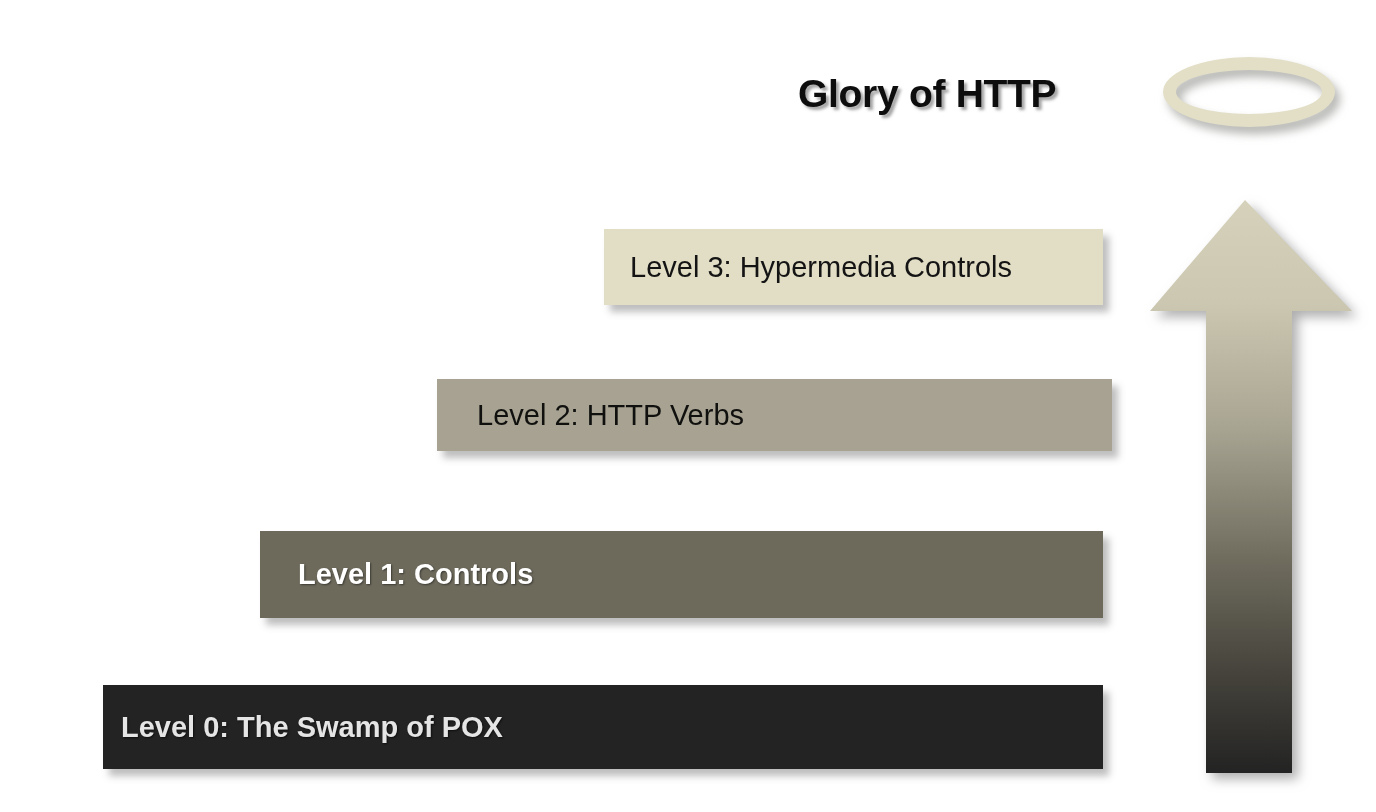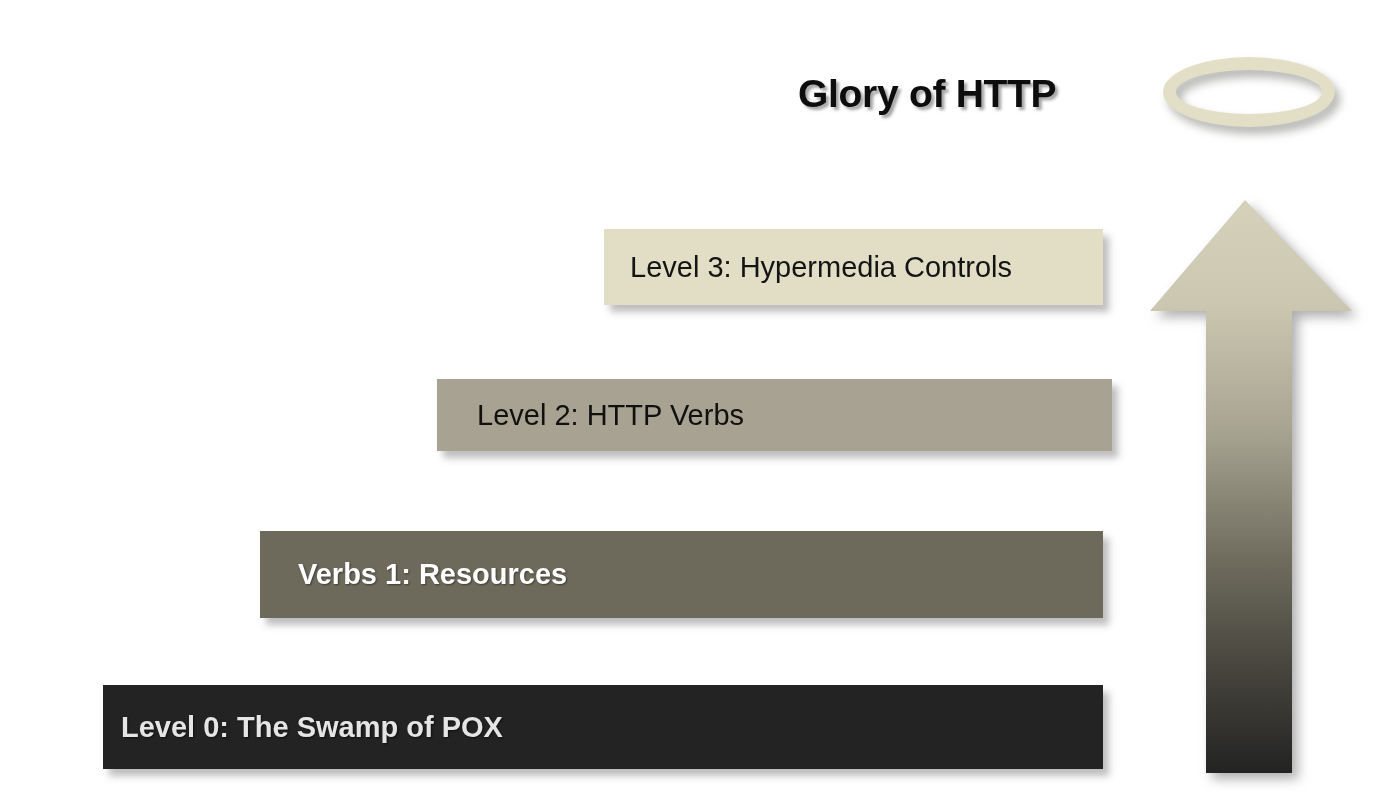--- a/index.html
+++ b/index.html
@@ -152,21 +152,21 @@
 
   <div class="bar bar-l3">
     <span class="bar-label">Level 3: Hypermedia Controls</span>
   </div>
 
   <div class="bar bar-l2">
     <span class="bar-label">Level 2: HTTP Verbs</span>
   </div>
 
   <div class="bar bar-l1">
-    <span class="bar-label">Verbs 1: Resources</span>
+    <span class="bar-label">Level 1: Controls</span>
   </div>
 
   <div class="bar bar-l0">
     <span class="bar-label">Level 0: The Swamp of POX</span>
   </div>
 
   <div class="arrow-wrap">
     <svg class="arrow-svg" viewBox="0 0 212 588" xmlns="http://www.w3.org/2000/svg">
       <defs>
         <linearGradient id="arrowGrad" x1="0" y1="0" x2="0" y2="1">

